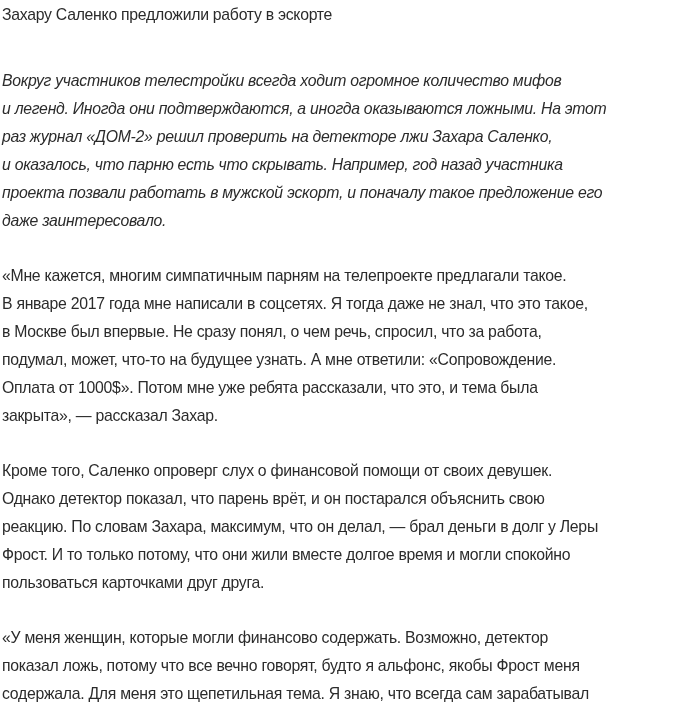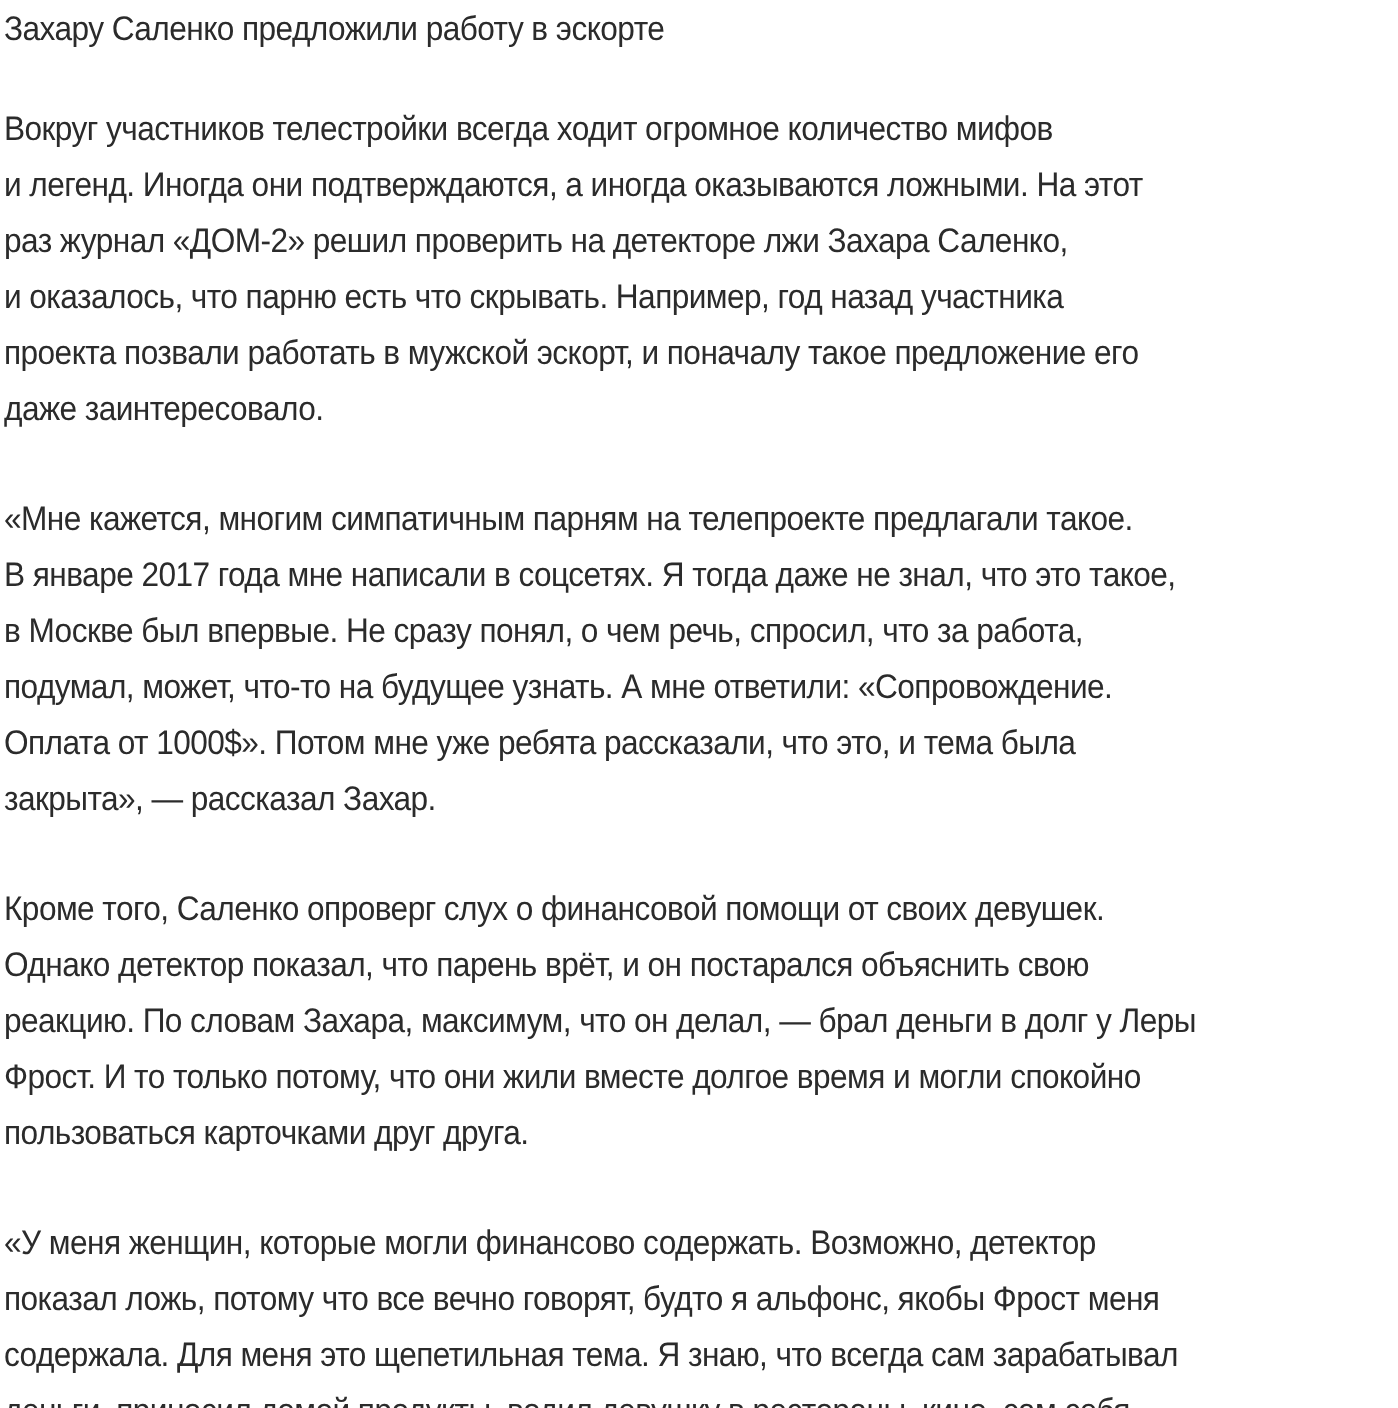--- a/index.html
+++ b/index.html
@@ -34,21 +34,21 @@
     .line {
       display: block;
       font-size: 17px;
       line-height: 28px;
       height: 28px;
       white-space: nowrap;
       letter-spacing: -0.3px;
       transform: scaleX(0.93);
       transform-origin: left center;
     }
-    .p1 { margin-top: 25px; }
+    .p1 { margin-top: 41px; font-style: italic; }
     .p2, .p3, .p4 { margin-top: 27px; }
   </style>
 </head>
 <body>
 
 <div class="article">
   <h1 class="title">Захару Саленко предложили работу в эскорте</h1>
 
   <p class="para p1">
     <span class="line">Вокруг участников телестройки всегда ходит огромное количество мифов</span>

